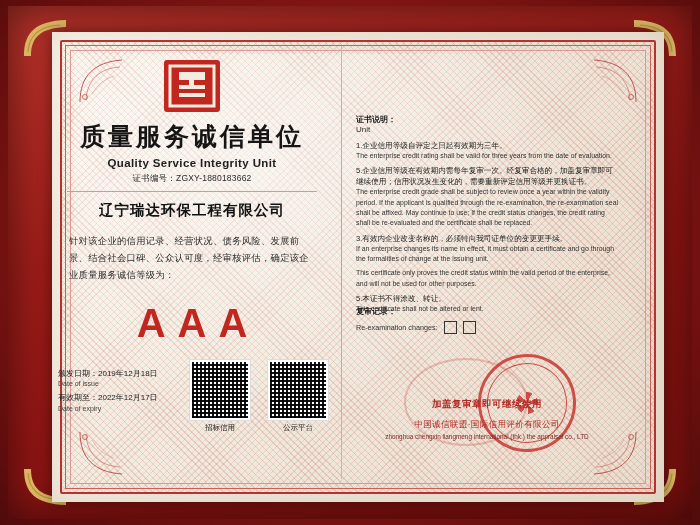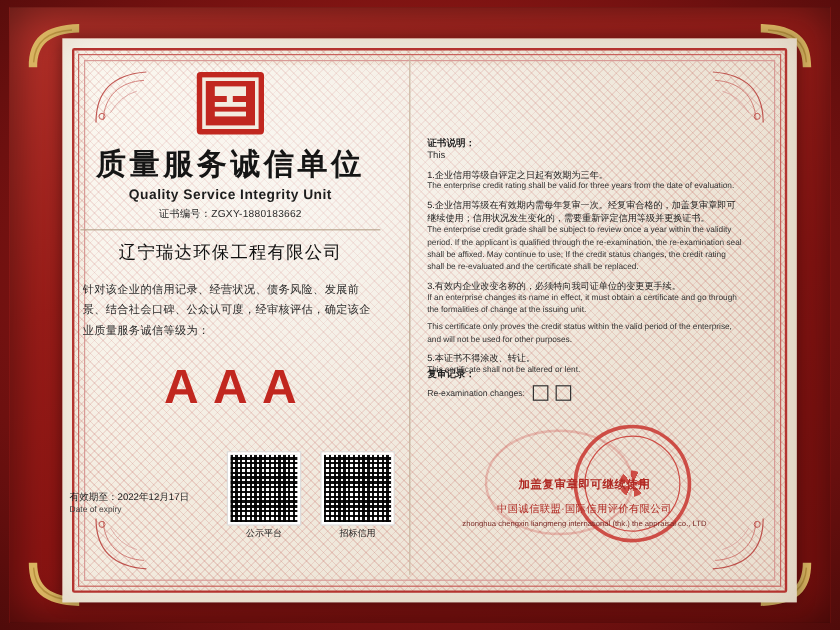--- a/index.html
+++ b/index.html
@@ -70,42 +70,42 @@
   .fl-br{right:24px;bottom:24px;transform:scale(-1,-1);}
 
   
   .divider{
     position:absolute;left:333px;top:40px;bottom:40px;width:1px;
     background:linear-gradient(#cbb9a3,#b9a68f,#cbb9a3);
   }
 
   
   .left{
-    position:absolute;left:44px;top:46px;width:280px;bottom:23px;
+    position:absolute;left:44px;top:46px;width:280px;bottom:40px;
     text-align:center;color:#1c1c1c;
   }
   .emblem{
     margin:6px auto 4px;width:62px;height:56px;
   }
   .emblem svg{width:100%;height:100%;display:block;}
   .title-cn{
     font-size:25px;font-weight:bold;letter-spacing:3px;color:#151515;
     margin-top:6px;
   }
   .title-en{
     font-size:11.5px;font-weight:bold;letter-spacing:.4px;color:#1d1d1d;margin-top:4px;
   }
   .cert-no{
     margin-top:4px;font-size:8.5px;color:#2a2a2a;letter-spacing:.2px;
   }
   .rule{
     width:250px;height:1px;background:#b9a68f;margin:6px auto 0;
   }
   .company{
-    margin-top:9px;font-size:14.5px;font-weight:normal;letter-spacing:1px;color:#111;
+    margin-top:9px;font-size:14.5px;font-weight:bold;letter-spacing:1px;color:#111;
   }
   .body-cn{
     margin:13px auto 0;width:246px;text-align:left;
     font-size:9.3px;line-height:1.85;color:#2b2b2b;letter-spacing:.3px;
   }
   .grade{
     margin-top:16px;font-size:40px;font-weight:bold;color:#c1271f;
     letter-spacing:12px;text-indent:12px;
     text-shadow:0 1px 0 rgba(255,255,255,.6);
   }
@@ -266,41 +266,45 @@
       <div class="cert-no">
         <span>证书编号：</span><span>ZGXY-1880183662</span>
       </div>
       <div class="rule"></div>
       <div class="company">辽宁瑞达环保工程有限公司</div>
       <div class="body-cn">针对该企业的信用记录、经营状况、债务风险、发展前景、结合社会口碑、公众认可度，经审核评估，确定该企业质量服务诚信等级为：</div>
       <div class="grade">AAA</div>
 
       <div class="dates">
         <div class="date-row">
+          <div>颁发日期：2019年12月18日</div>
+          <div class="en">Date of issue</div>
+        </div>
+        <div class="date-row">
           <div>有效期至：2022年12月17日</div>
           <div class="en">Date of expiry</div>
         </div>
       </div>
 
       <div class="qr-wrap">
+        <div class="qr-item">
+          <div class="qr"></div>
+          <div class="qr-label">招标信用</div>
+        </div>
         <div class="qr-item">
           <div class="qr"></div>
           <div class="qr-label">公示平台</div>
         </div>
-        <div class="qr-item">
-          <div class="qr"></div>
-          <div class="qr-label">招标信用</div>
-        </div>
       </div>
     </div>
 
     <div class="right">
       <div class="notes-head">
         <div>证书说明：</div>
-        <div class="en">This</div>
+        <div class="en">Unit</div>
       </div>
       <div class="note">
         <div class="cn">1.企业信用等级自评定之日起有效期为三年。</div>
         <div class="en">The enterprise credit rating shall be valid for three years from the date of evaluation.</div>
       </div>
       <div class="note">
         <div class="cn">5.企业信用等级在有效期内需每年复审一次。经复审合格的，加盖复审章即可继续使用；信用状况发生变化的，需要重新评定信用等级并更换证书。</div>
         <div class="en">The enterprise credit grade shall be subject to review once a year within the validity period. If the applicant is qualified through the re-examination, the re-examination seal shall be affixed. May continue to use; If the credit status changes, the credit rating shall be re-evaluated and the certificate shall be replaced.</div>
       </div>
       <div class="note">

